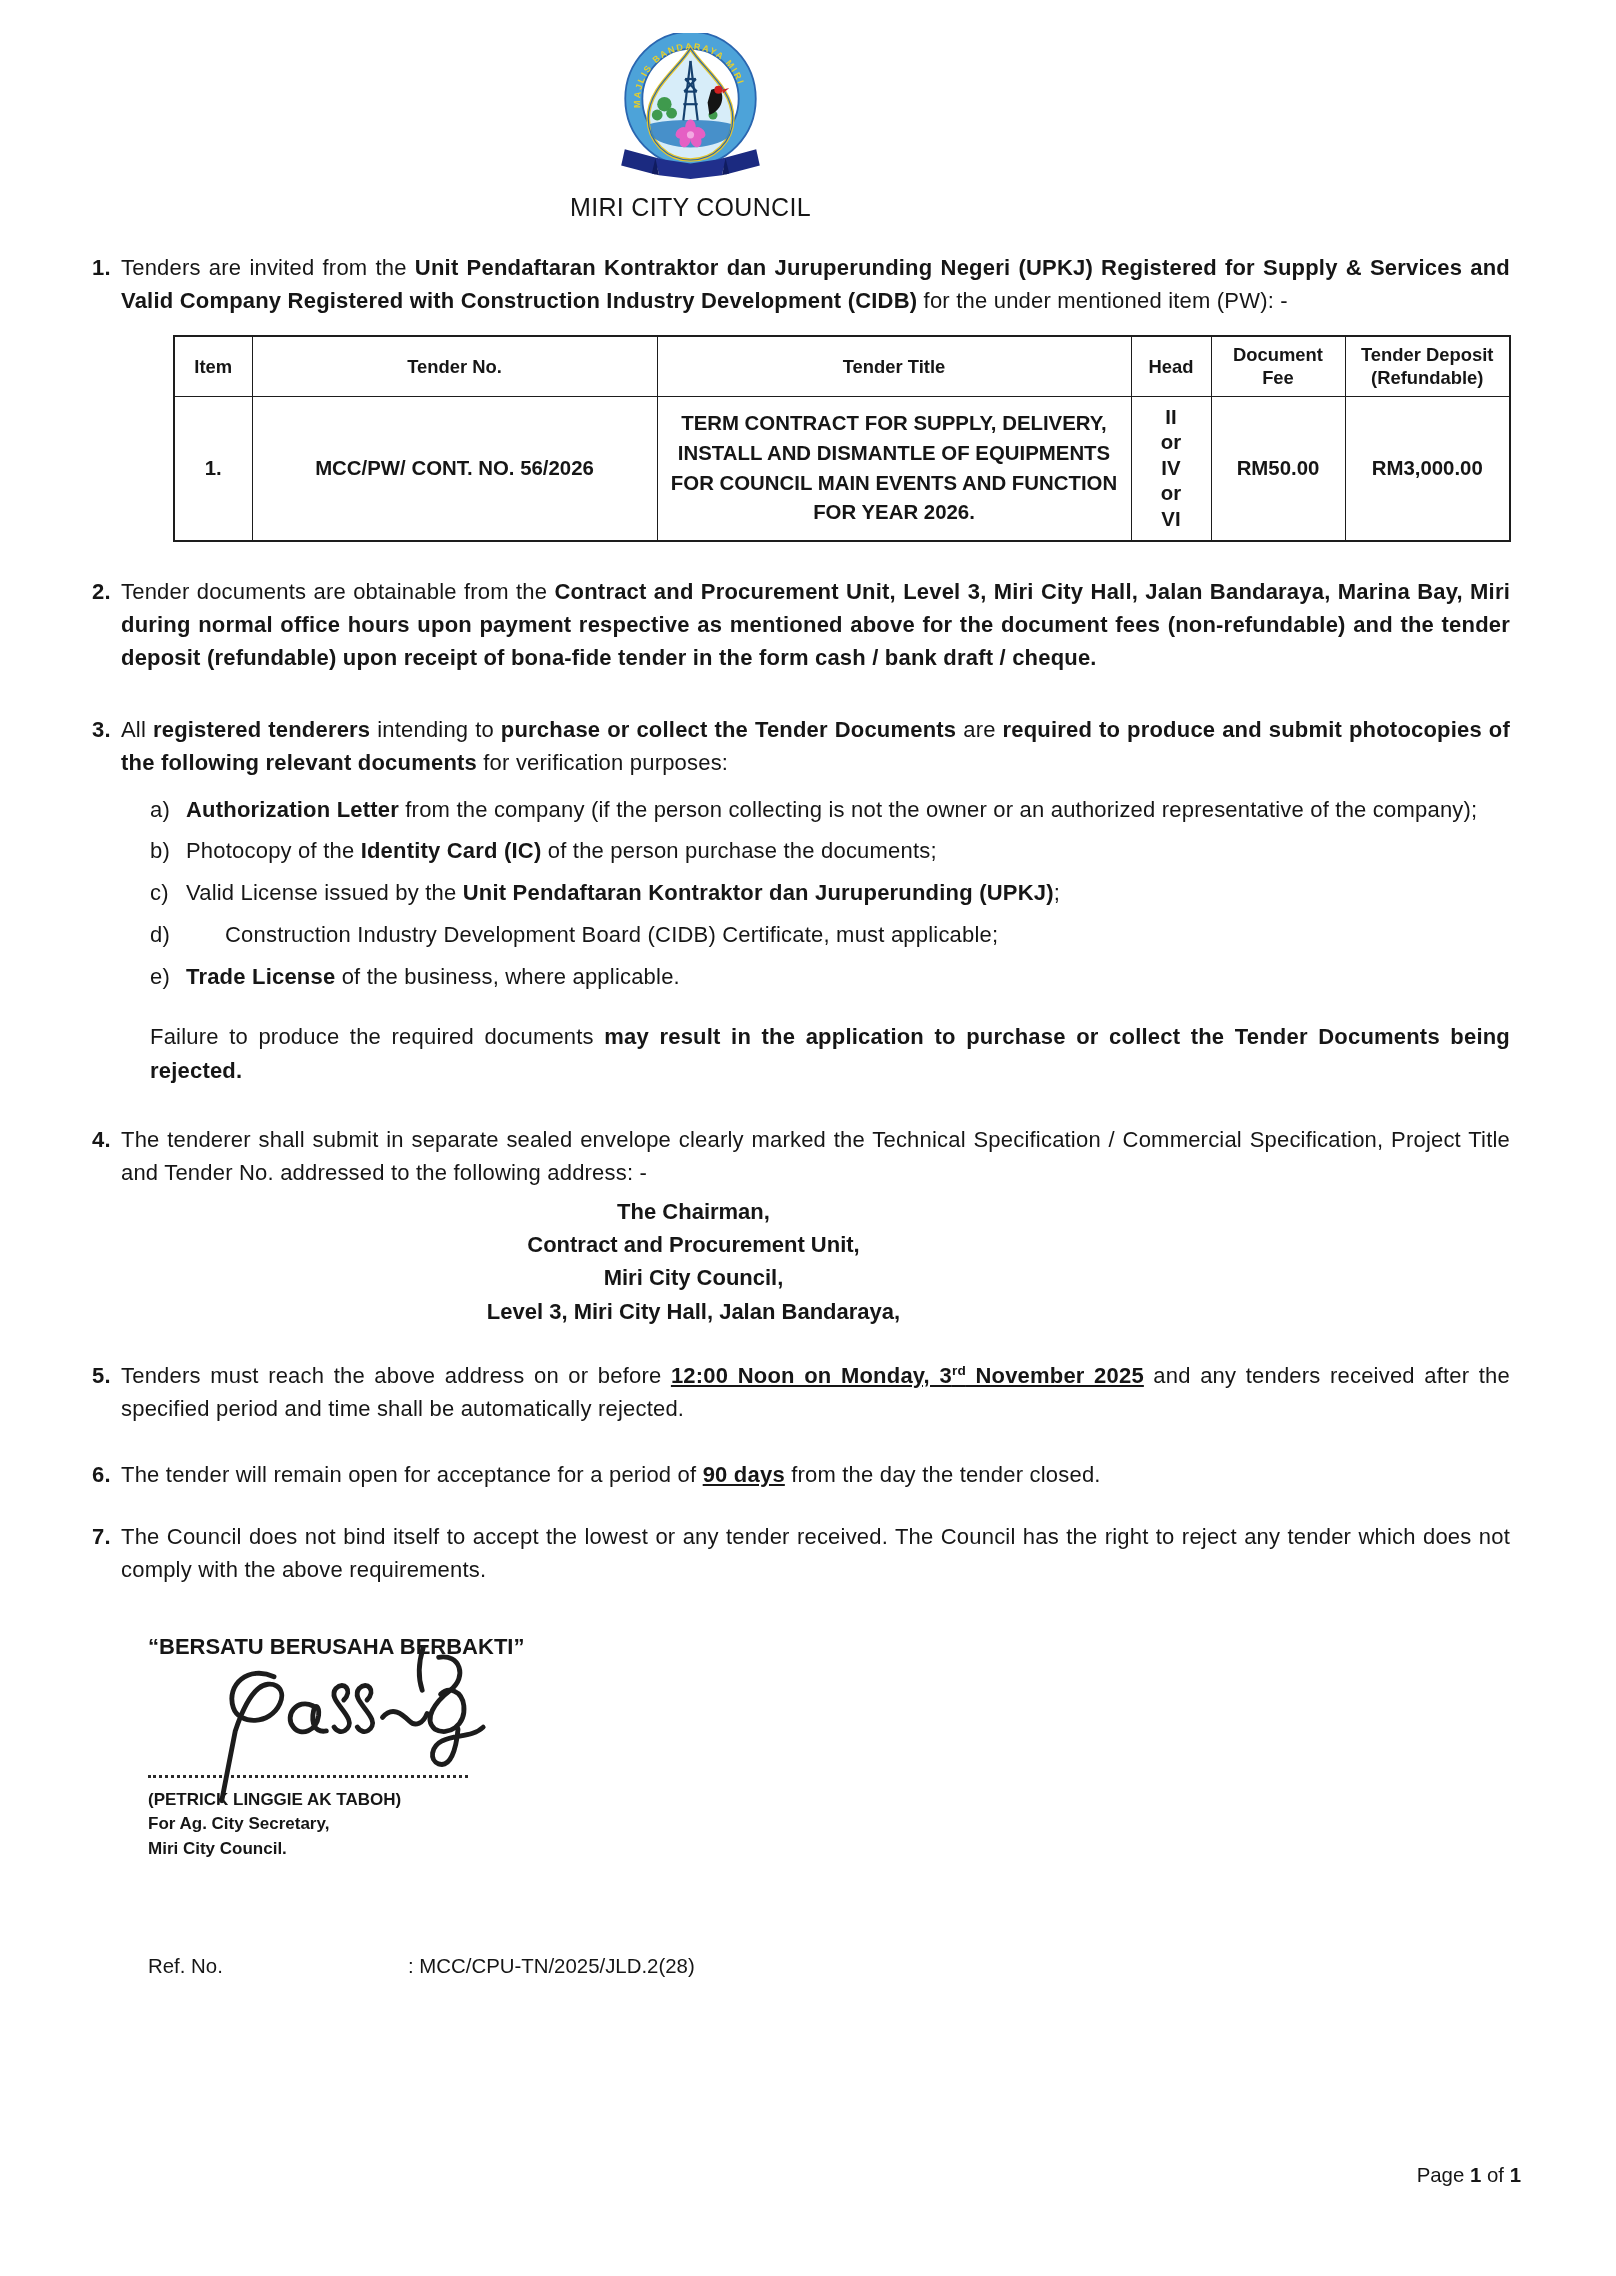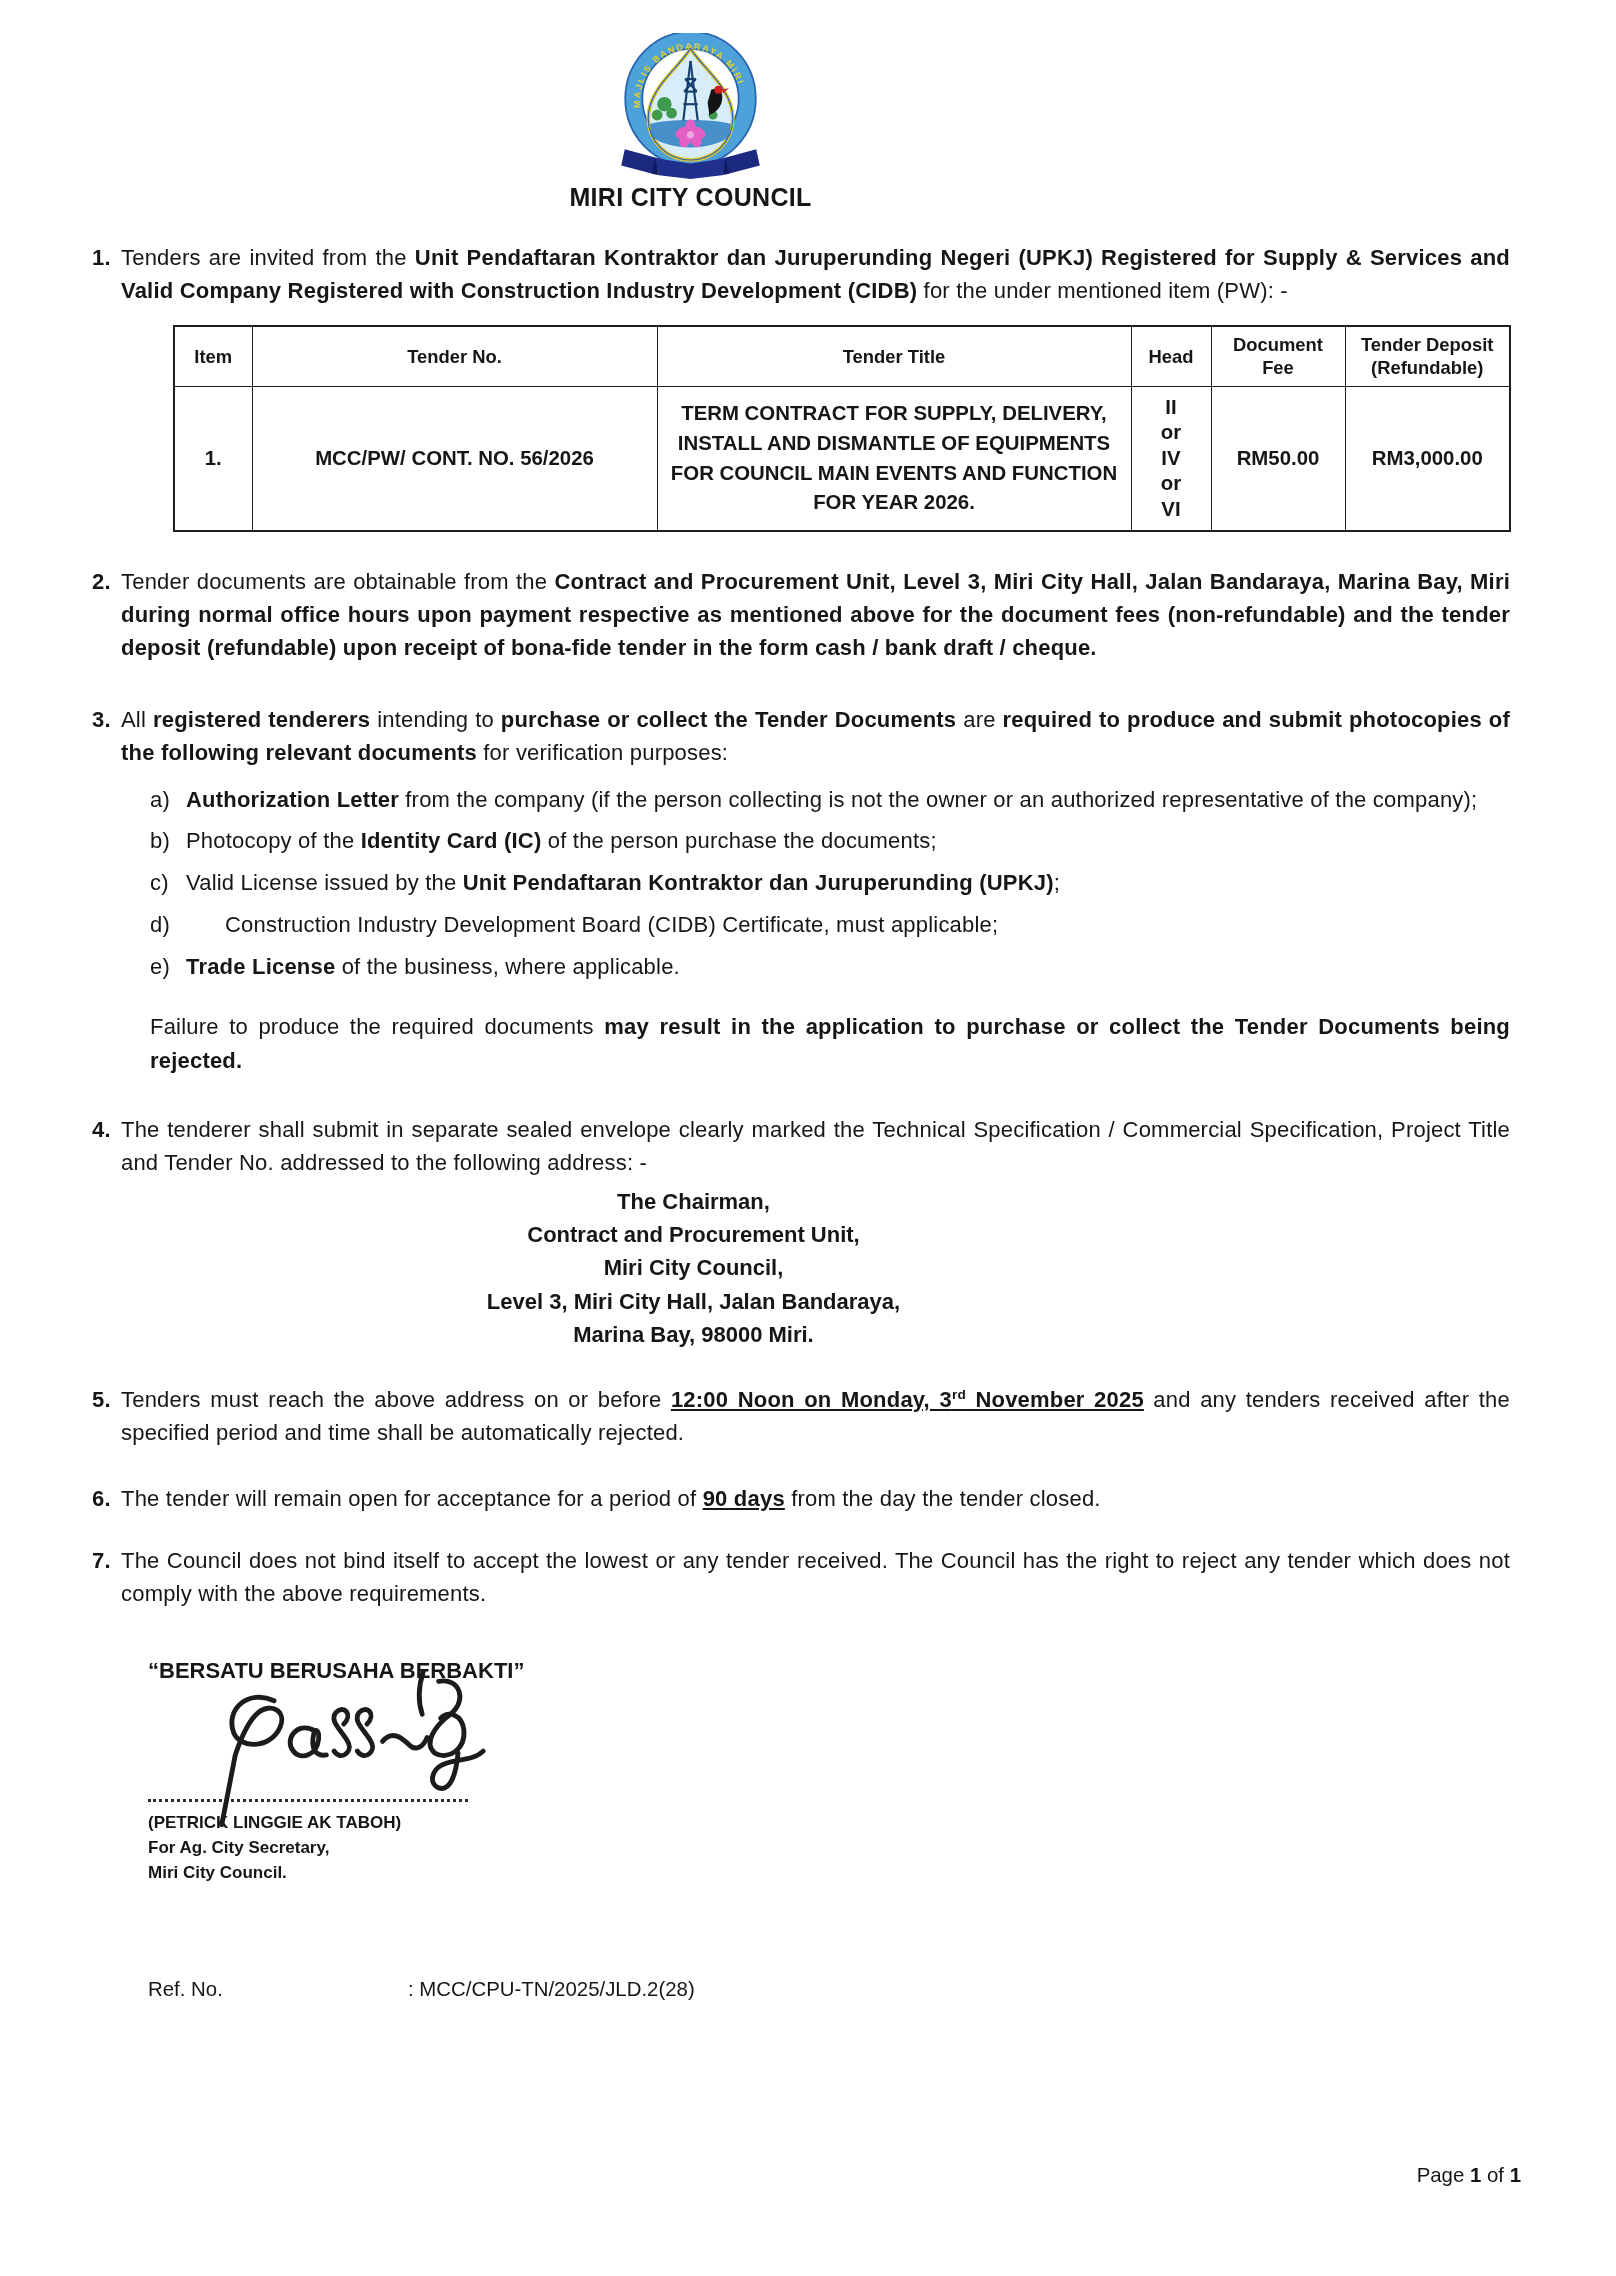--- a/index.html
+++ b/index.html
@@ -4,21 +4,21 @@
 <style>
   html,body{margin:0;padding:0;background:#e8e8e8;}
   .page{
     width:1617px;height:2276px;background:#ffffff;position:relative;
     font-family:"Liberation Sans",sans-serif;color:#161616;overflow:hidden;
   }
   .content{padding:33px 107px 0 92px;}
   
   .doc-header{width:1197px;text-align:center;}
   .crest{display:inline-block;}
-  .org-name{font-size:25px;font-weight:700;letter-spacing:0.3px;margin-top:0;}
+  .org-name{font-size:25px;font-weight:400;letter-spacing:0.3px;margin-top:10px;}
   .notice-no{font-size:25px;font-weight:700;letter-spacing:0.3px;margin-top:2.9px;}
   
   .para{display:flex;margin-top:29px;font-size:22px;line-height:1.5;letter-spacing:0.2px;}
   .para .num{font-weight:700;min-width:29px;flex:0 0 29px;}
   .para .ptext{flex:1;text-align:justify;}
   
   table.tender{border-collapse:collapse;margin:17.5px 0 0 81px;width:1334px;table-layout:fixed;}
   table.tender th,table.tender td{border:1.9px solid #1d1d1d;font-weight:700;vertical-align:middle;}
   table.tender{border:2.9px solid #1d1d1d;}
   table.tender th{font-size:18.4px;text-align:center;padding:6.8px 3.9px;white-space:pre-line;line-height:1.25;}
@@ -194,21 +194,20 @@
 
     <div class="para" style="margin-top:35px">
       <span class="num">4.</span>
       <span class="ptext"><span>The tenderer shall submit in separate sealed envelope clearly marked the Technical Specification / Commercial Specification, Project Title and Tender No. addressed to the following address: -</span></span>
     </div>
     <div class="address">
       <div>The Chairman,</div>
       <div>Contract and Procurement Unit,</div>
       <div>Miri City Council,</div>
       <div>Level 3, Miri City Hall, Jalan Bandaraya,</div>
-      <div>Marina Bay, 98000 Miri.</div>
     </div>
 
     <div class="para" style="margin-top:31px">
       <span class="num">5.</span>
       <span class="ptext"><span>Tenders must reach the above address on or before </span><span style="font-weight: 700; text-decoration: underline;">12:00 Noon on Monday, 3</span><span style="font-weight: 700; text-decoration: underline;"><sup>rd</sup></span><span style="font-weight: 700; text-decoration: underline;"> November 2025</span><span> and any tenders received after the specified period and time shall be automatically rejected.</span></span>
     </div>
 
     <div class="para" style="margin-top:33px">
       <span class="num">6.</span>
       <span class="ptext"><span>The tender will remain open for acceptance for a period of </span><span style="font-weight: 700; text-decoration: underline;">90 days</span><span> from the day the tender closed.</span></span>

